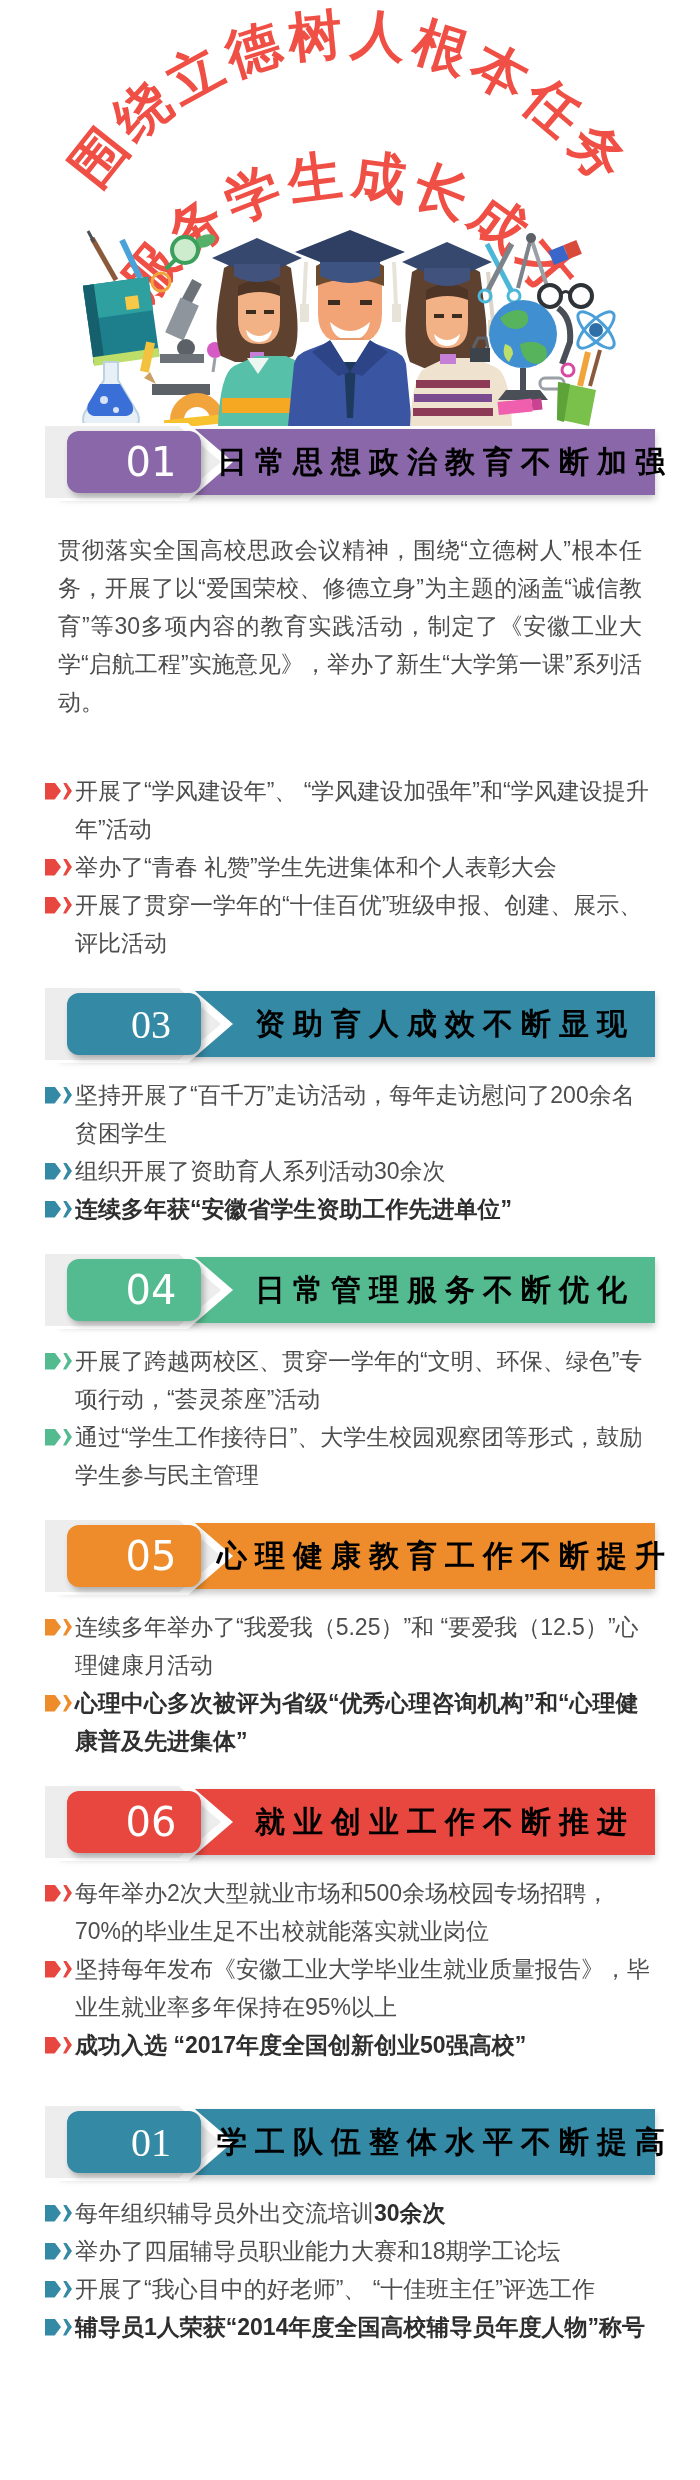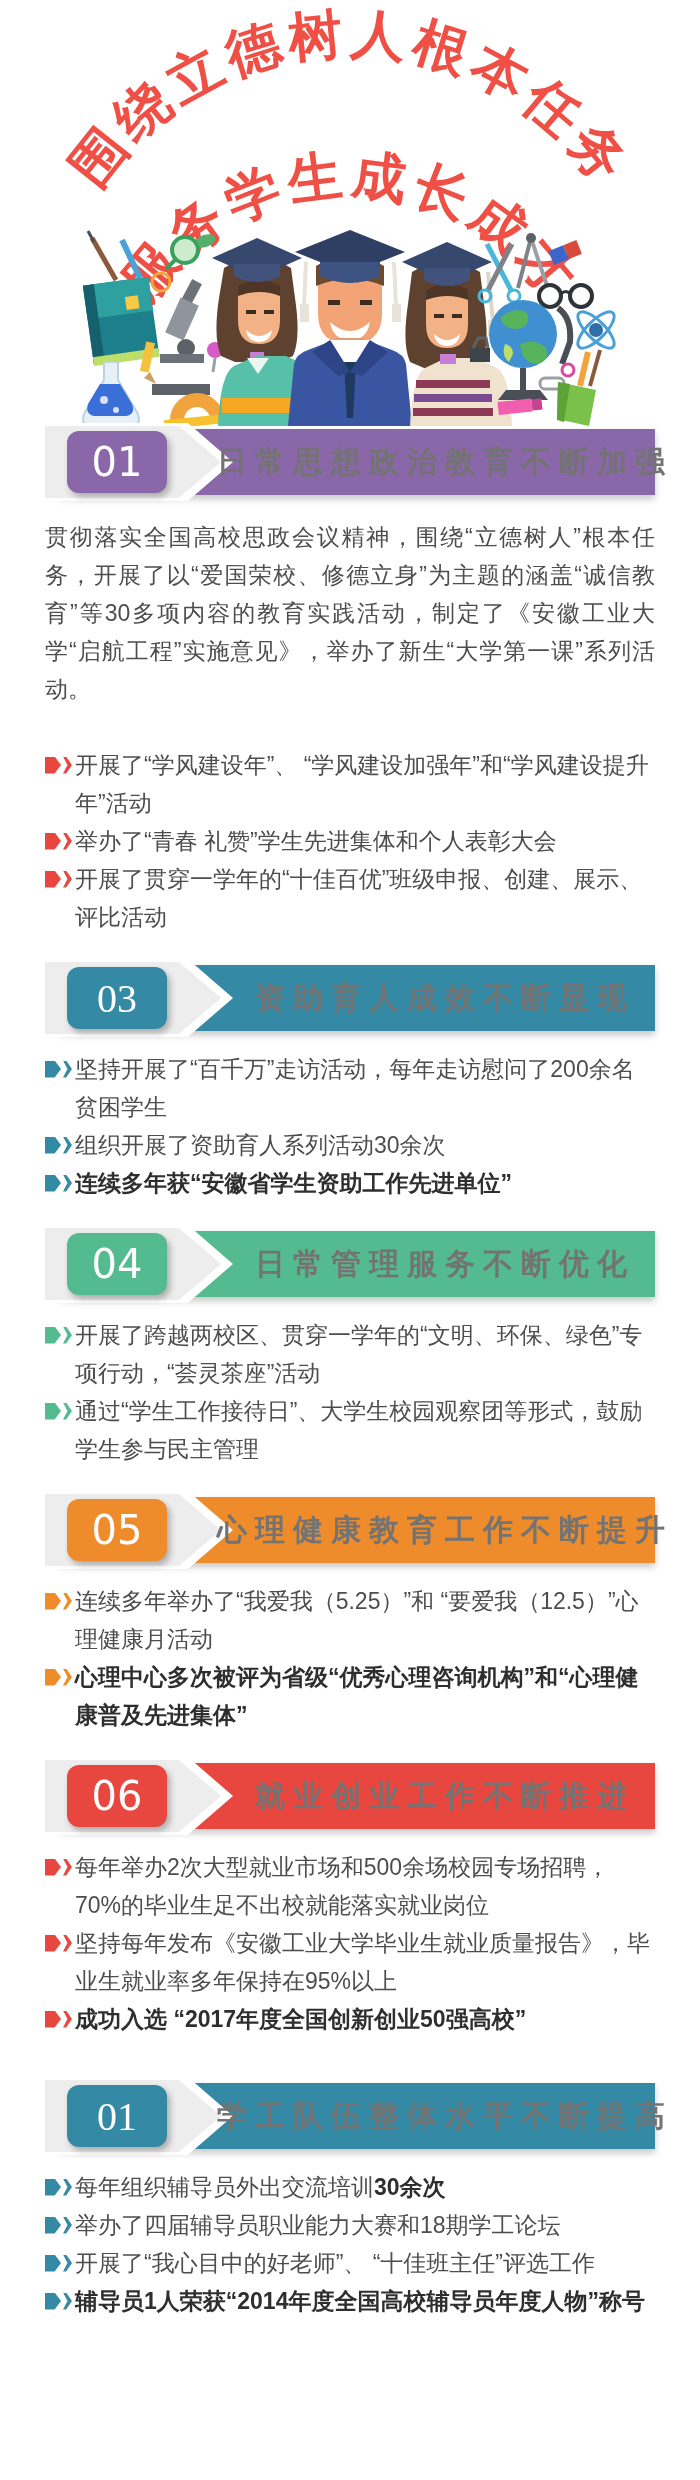--- a/index.html
+++ b/index.html
@@ -10,34 +10,34 @@
   
   .sec{position:relative;}
   .banner{position:relative;height:72px;}
   .bar-color{position:absolute;left:60px;right:45px;top:3px;bottom:3px;box-shadow:0 4px 7px rgba(0,0,0,.22);}
   .chev-white{position:absolute;left:45px;top:-3px;bottom:-3px;width:188px;background:#fff;
     clip-path:polygon(0 0,76% 0,100% 50%,76% 100%,0 100%);}
   .chev-gray{position:absolute;left:45px;top:0;bottom:0;width:176px;background:#ededed;
     clip-path:polygon(0 0,76% 0,100% 50%,76% 100%,0 100%);filter:drop-shadow(0 3px 2px rgba(0,0,0,.18));}
   .num{position:absolute;left:67px;top:5px;width:100px;height:62px;border-radius:12px;color:#fff;
     font-size:40px;font-family:"DejaVu Sans",sans-serif;display:flex;align-items:center;justify-content:center;
-    box-shadow:3px 4px 6px rgba(0,0,0,.28);}
+    box-shadow:3px 4px 6px rgba(0,0,0,.28);padding-left:34px;}
   .btitle{position:absolute;left:235px;right:45px;top:0;bottom:0;display:flex;align-items:center;justify-content:center;
-    color:#737373;font-size:30px;font-weight:bold;letter-spacing:8px;white-space:nowrap;margin:0;}
+    color:#000000;font-size:30px;font-weight:bold;letter-spacing:8px;white-space:nowrap;margin:0;}
 
   
   .sec-purple .bar-color,.sec-purple .num{background:#8a67a8;}
   .sec-red .bar-color,.sec-red .num{background:#e8473f;}
   .sec-teal .bar-color,.sec-teal .num{background:#3489a4;font-family:Liberation Serif, serif;}
   .sec-green .bar-color,.sec-green .num{background:#53bb8f;}
   .sec-orange .bar-color,.sec-orange .num{background:#ee8c2b;} .sec-red .bi{color:#e8473f;} .sec-teal .bi{color:#3489a4;}
   .sec-green .bi{color:#53bb8f;} .sec-orange .bi{color:#ee8c2b;}
 
   
-  .para{padding:20px 45px 22px;margin:0;font-size:23px;line-height:38px;color:#4d4d4d;text-align:justify;}
+  .para{padding:20px 45px 22px;margin:13px;font-size:23px;line-height:38px;color:#4d4d4d;text-align:justify;}
   ul.blist{list-style:none;margin:0;padding:16px 45px 26px;}
   ul.blist li{display:flex;font-size:23px;line-height:38px;color:#4d4d4d;align-items:flex-start;}
   .bi{flex:0 0 30px;display:flex;align-items:center;height:38px;}
   .bi .pent{width:16px;height:17px;background:currentColor;clip-path:polygon(0 0,60% 0,100% 50%,60% 100%,0 100%);}
   .bi .chv{width:9px;height:17px;margin-left:2px;background:currentColor;
     clip-path:polygon(0 0,35% 0,100% 50%,35% 100%,0 100%,50% 50%);}
   .bt{flex:1;}
   li.strong .bt,.tail{font-weight:bold;color:#2e2e2e;}
   .mt16{margin-top:16px;}
 </style>

